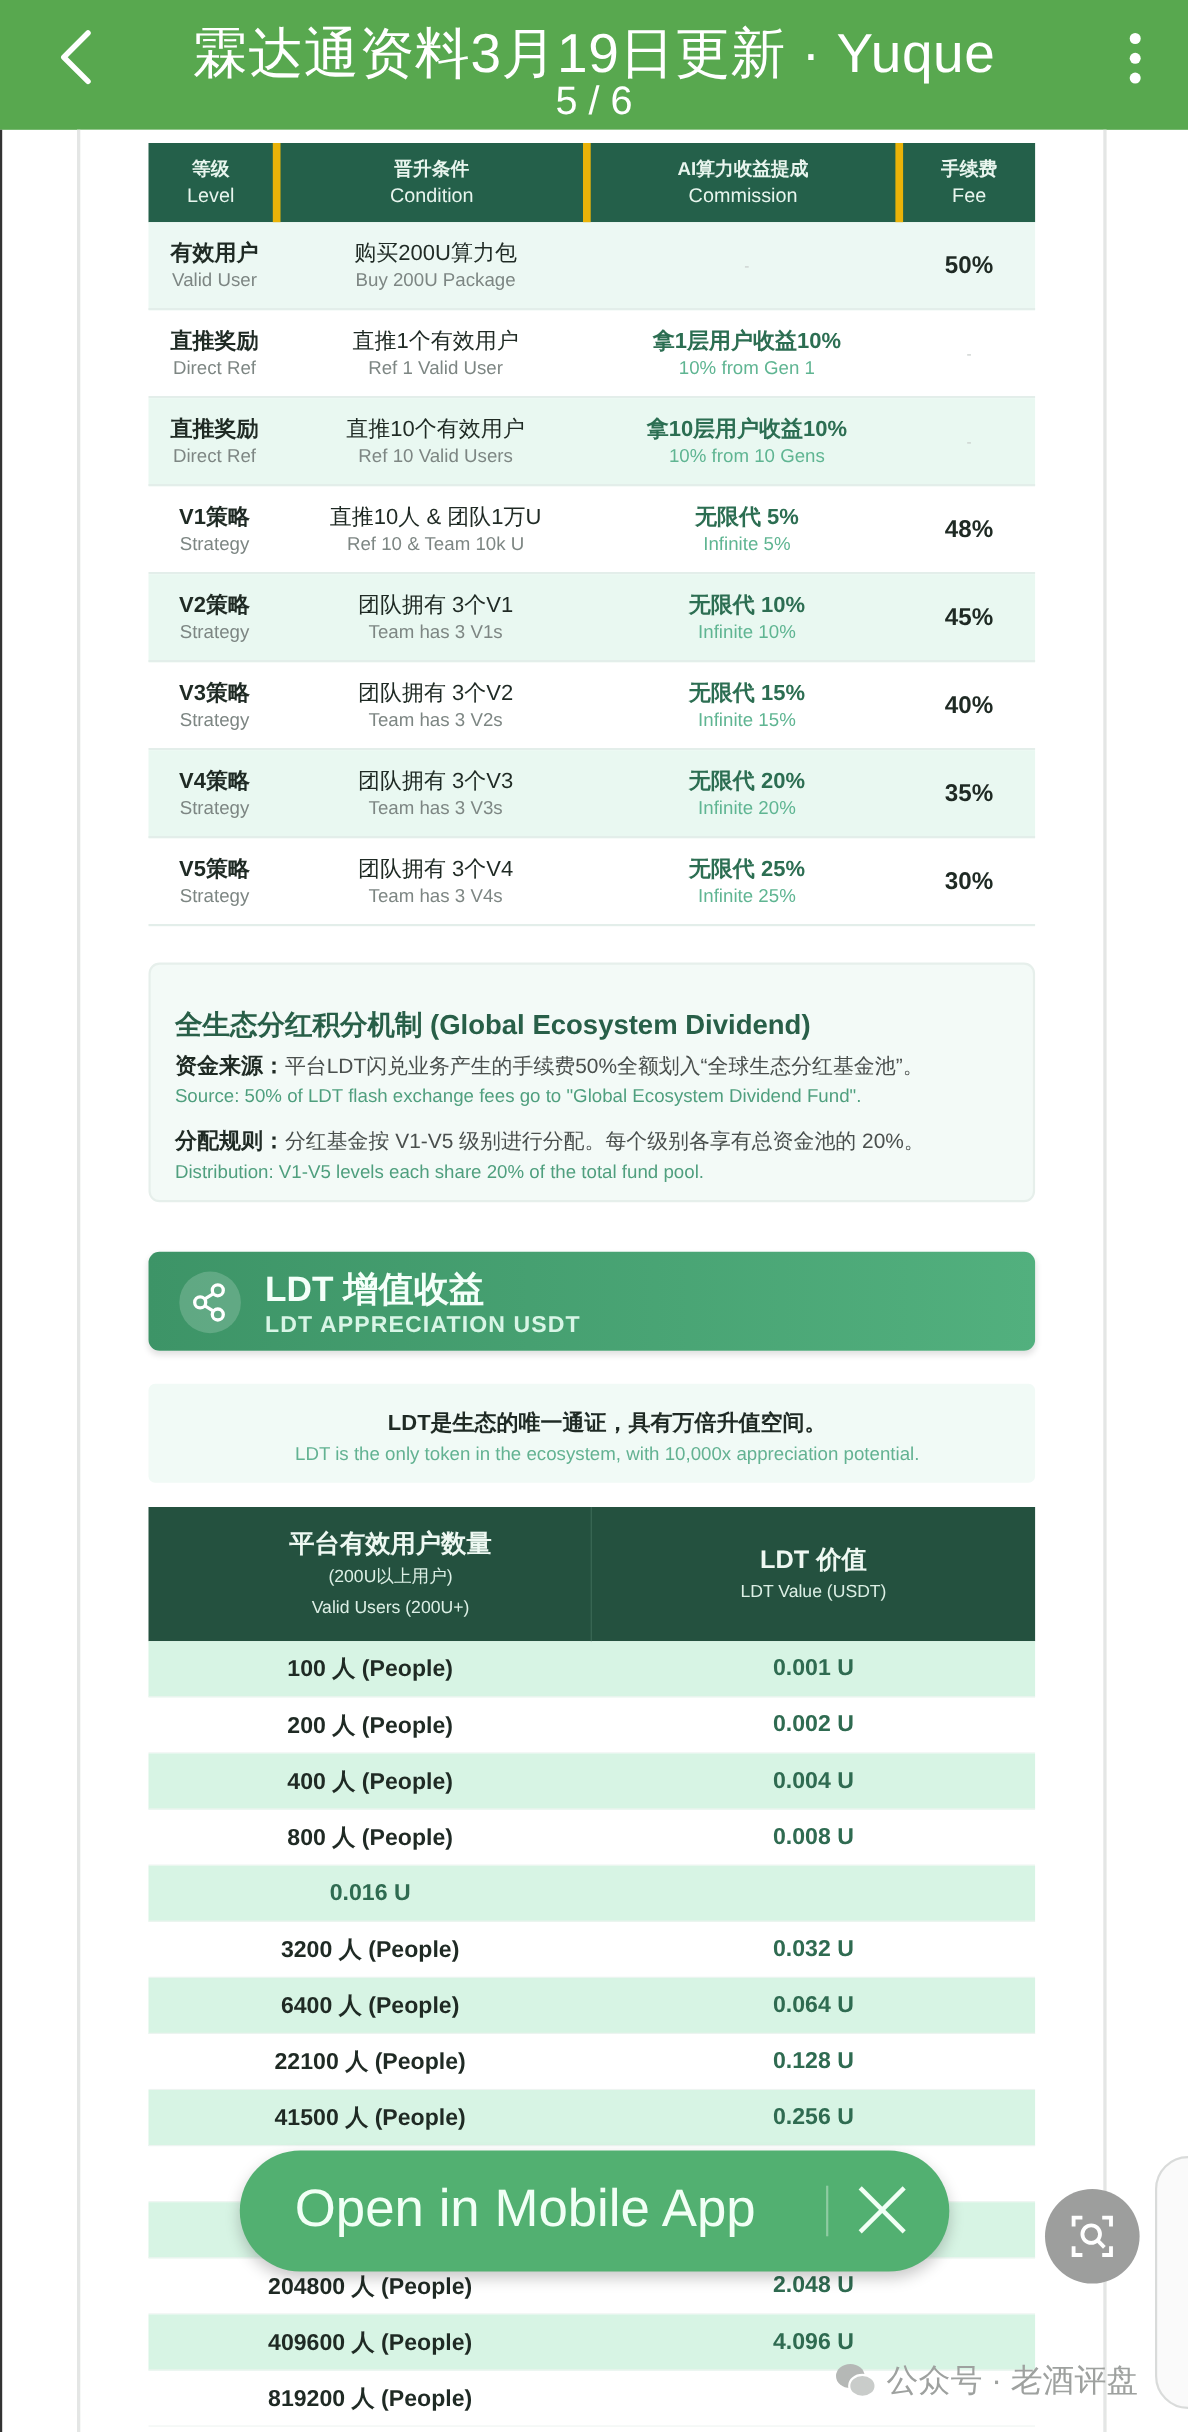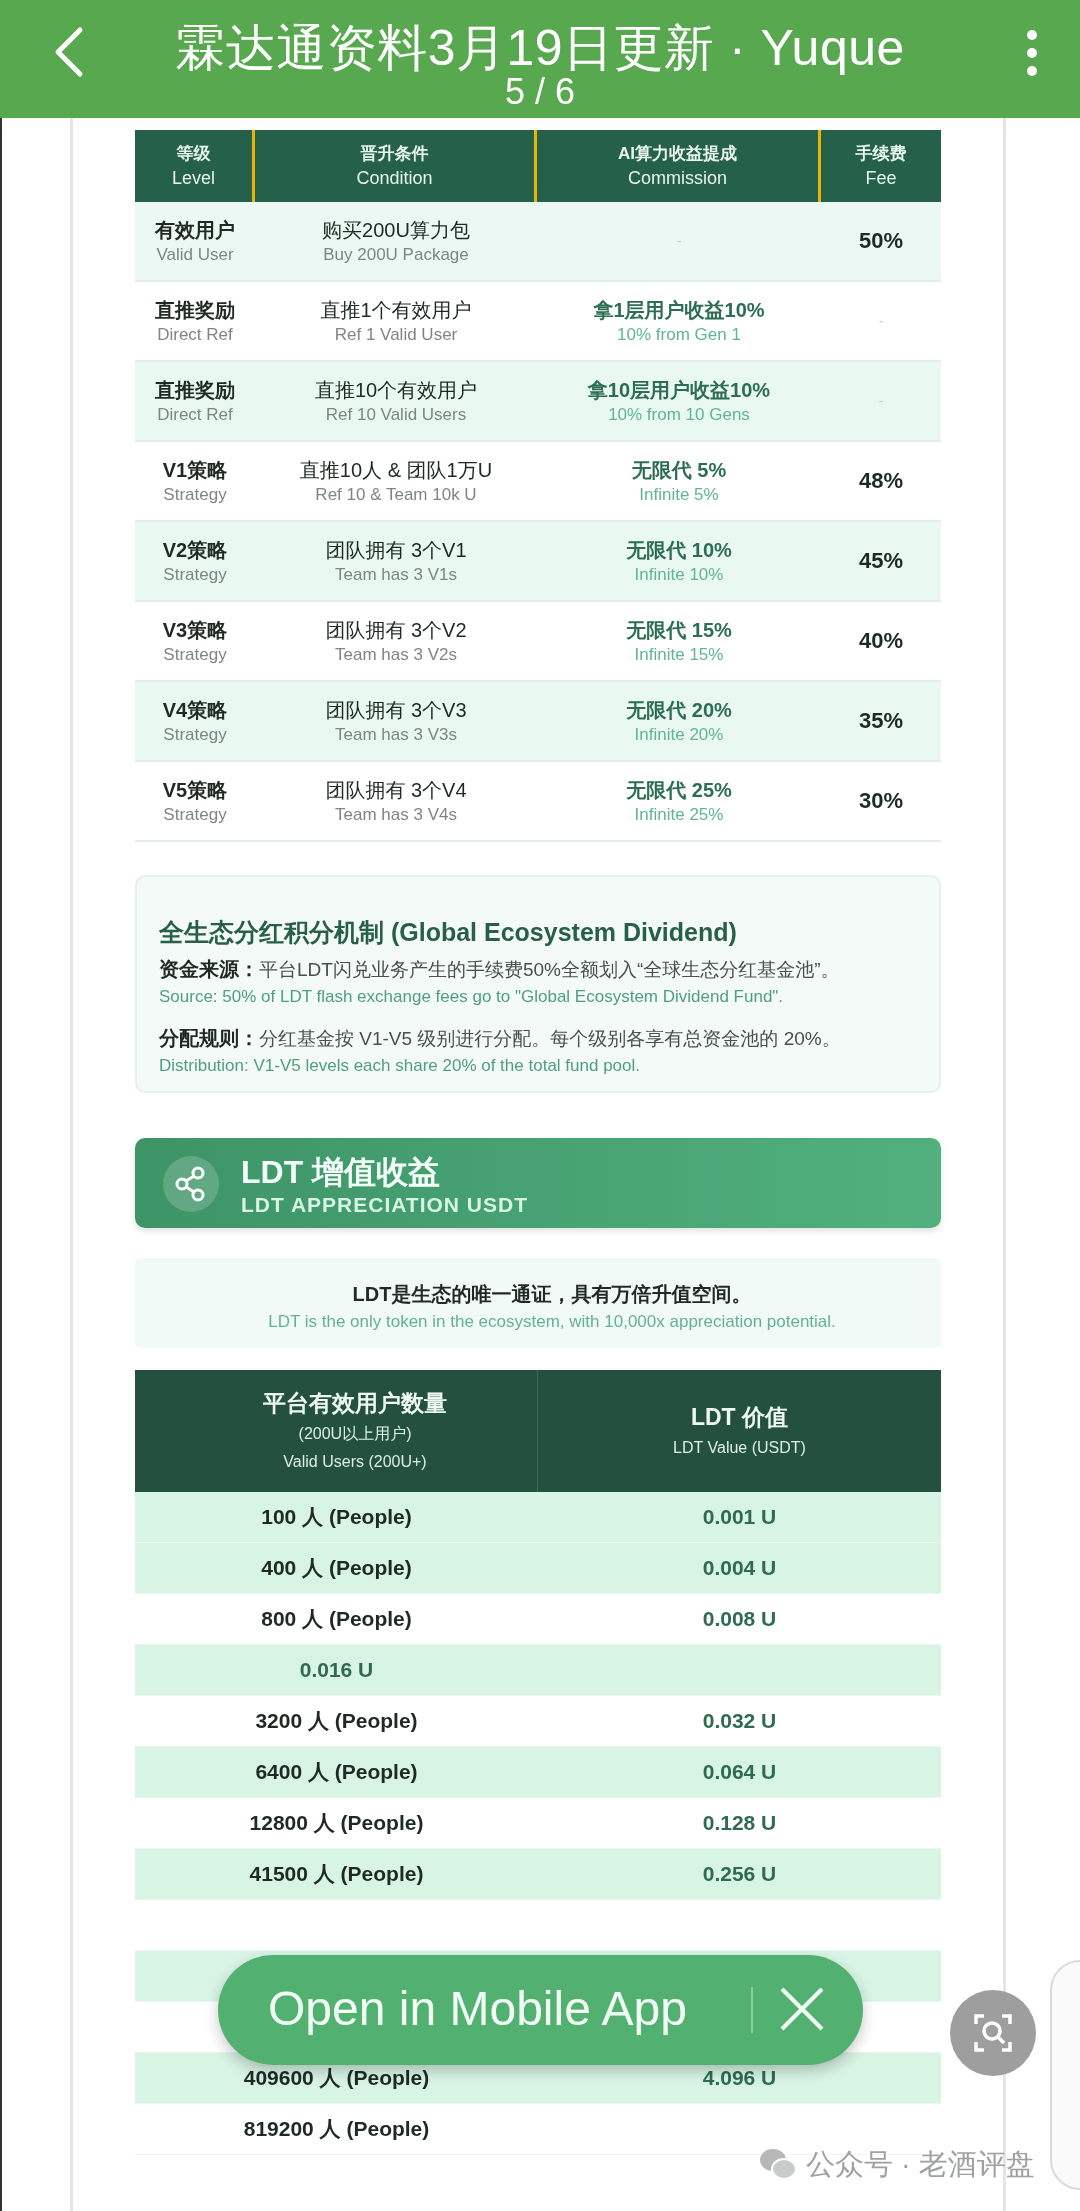--- a/index.html
+++ b/index.html
@@ -15,21 +15,21 @@
   .topbar .kebab span { display: block; width: 10px; height: 10px; border-radius: 50%; background: #fff; margin: 0 auto 8px; }
 
   
   .frame { position: absolute; left: 70px; top: 118px; width: 936px; height: 2093px; border-left: 3px solid #e4e6e5; border-right: 3px solid #e4e6e5; background: #fff; }
   .edge-left { position: absolute; left: 0; top: 118px; width: 2px; height: 2093px; background: #333; }
   .edge-right-curve { position: absolute; right: -30px; top: 1960px; width: 60px; height: 230px; border: 2px solid #d9dbda; border-radius: 40px; background: #fafafa; }
 
   
   .t1 { position: absolute; left: 135px; top: 130px; width: 806px; }
   .t1 .hdr { display: flex; height: 72px; background: #24604a; color: #e8f5ee; }
-  .t1 .hdr div { display: flex; flex-direction: column; justify-content: center; align-items: center; font-size: 17px; line-height: 24px; border-right: 3px solid #eab308; font-weight: bold; }
+  .t1 .hdr div { display: flex; flex-direction: column; justify-content: center; align-items: center; font-size: 17px; line-height: 24px; border-right: 7px solid #eab308; font-weight: bold; }
   .t1 .hdr div:last-child { border-right: none; }
   .t1 .hdr .en { font-weight: normal; font-size: 18px; }
   .c1 { width: 120px; } .c2 { width: 282px; } .c3 { width: 284px; } .c4 { width: 120px; }
   .t1 .row { display: flex; height: 80px; border-bottom: 2px solid #e3eeea; }
   .t1 .row.alt { background: #e9f8f1; }
   .t1 .row.first { background: #ecf8f3; }
   .t1 .cell { display: flex; flex-direction: column; justify-content: center; align-items: center; }
   .t1 .cn { font-size: 20px; line-height: 28px; color: #1f2a24; }
   .t1 .c1 .cn { font-weight: bold; }
   .t1 .en2 { font-size: 17px; line-height: 22px; color: #7d8683; }
@@ -301,41 +301,45 @@
     <div>
       <span class="big">LDT 价值</span>
       <span class="sm">LDT Value (USDT)</span>
     </div>
   </div>
   <div id="t2-rows">
       <div class="row alt">
         <div class="u">100 人 (People)</div>
         <div class="v">0.001 U</div>
       </div>
+      <div class="row">
+        <div class="u">200 人 (People)</div>
+        <div class="v">0.002 U</div>
+      </div>
       <div class="row alt">
         <div class="u">400 人 (People)</div>
         <div class="v">0.004 U</div>
       </div>
       <div class="row">
         <div class="u">800 人 (People)</div>
         <div class="v">0.008 U</div>
       </div>
       <div class="row alt">
         <div class="v">0.016 U</div>
       </div>
       <div class="row">
         <div class="u">3200 人 (People)</div>
         <div class="v">0.032 U</div>
       </div>
       <div class="row alt">
         <div class="u">6400 人 (People)</div>
         <div class="v">0.064 U</div>
       </div>
       <div class="row">
-        <div class="u">12800 人 (People)</div>
+        <div class="u">22100 人 (People)</div>
         <div class="v">0.128 U</div>
       </div>
       <div class="row alt">
         <div class="u">41500 人 (People)</div>
         <div class="v">0.256 U</div>
       </div>
       <div class="row">
         <div class="u"></div>
         <div class="v"></div>
       </div>

